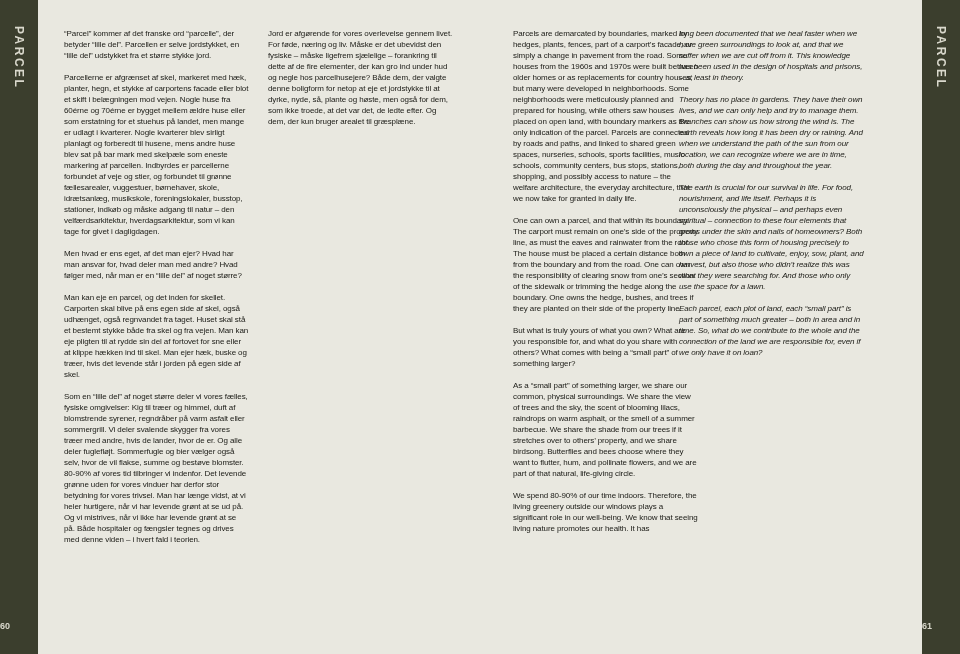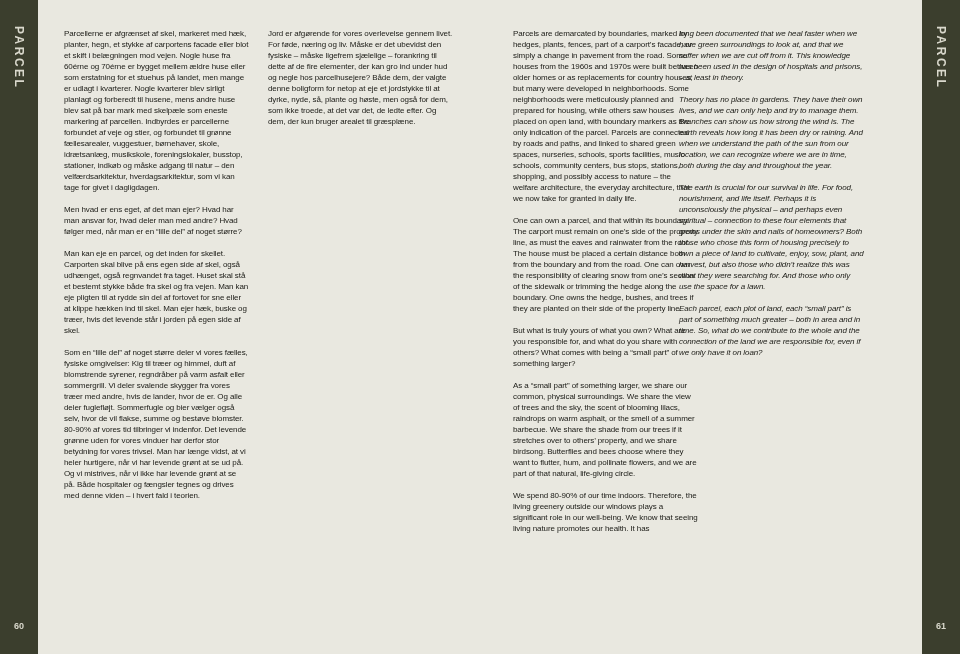--- a/index.html
+++ b/index.html
@@ -30,21 +30,20 @@
     font-size: 12px;
     font-weight: bold;
     letter-spacing: 2.5px;
     color: #d9d8cc;
   }
   .page-number {
     position: absolute;
     bottom: 23px;
     left: 0;
     width: 100%;
-    text-align: center;
     font-size: 9px;
     font-weight: bold;
     color: #d9d8cc;
   }
   .text-col {
     position: absolute;
     top: 28px;
     width: 185px;
     color: #20201b;
     font-size: 8px;
@@ -66,20 +65,21 @@
 
 <div class="spread">
 
   <aside class="edge-bar left">
     <span class="bar-title">PARCEL</span>
     <span class="page-number">60</span>
   </aside>
 
   <section>
     <div class="text-col col-1">
+      <p>“Parcel” kommer af det franske ord “parcelle”, der betyder “lille del”. Parcellen er selve jordstykket, en “lille del” udstykket fra et større stykke jord.</p>
       <p>Parcellerne er afgrænset af skel, markeret med hæk, planter, hegn, et stykke af carportens facade eller blot et skift i belægningen mod vejen. Nogle huse fra 60érne og 70érne er bygget mellem ældre huse eller som erstatning for et stuehus på landet, men mange er udlagt i kvarterer. Nogle kvarterer blev sirligt planlagt og forberedt til husene, mens andre huse blev sat på bar mark med skelpæle som eneste markering af parcellen. Indbyrdes er parcellerne forbundet af veje og stier, og forbundet til grønne fællesarealer, vuggestuer, børnehaver, skole, idrætsanlæg, musikskole, foreningslokaler, busstop, stationer, indkøb og måske adgang til natur – den velfærdsarkitektur, hverdagsarkitektur, som vi kan tage for givet i dagligdagen.</p>
       <p>Men hvad er ens eget, af det man ejer? Hvad har man ansvar for, hvad deler man med andre? Hvad følger med, når man er en “lille del” af noget større?</p>
       <p>Man kan eje en parcel, og det inden for skellet. Carporten skal blive på ens egen side af skel, også udhænget, også regnvandet fra taget. Huset skal stå et bestemt stykke både fra skel og fra vejen. Man kan eje pligten til at rydde sin del af fortovet for sne eller at klippe hækken ind til skel. Man ejer hæk, buske og træer, hvis det levende står i jorden på egen side af skel.</p>
       <p>Som en “lille del” af noget større deler vi vores fælles, fysiske omgivelser: Kig til træer og himmel, duft af blomstrende syrener, regndråber på varm asfalt eller sommergrill. Vi deler svalende skygger fra vores træer med andre, hvis de lander, hvor de er. Og alle deler fuglefløjt. Sommerfugle og bier vælger også selv, hvor de vil flakse, summe og bestøve blomster.
 80-90% af vores tid tilbringer vi indenfor. Det levende grønne uden for vores vinduer har derfor stor betydning for vores trivsel. Man har længe vidst, at vi heler hurtigere, når vi har levende grønt at se ud på. Og vi mistrives, når vi ikke har levende grønt at se på. Både hospitaler og fængsler tegnes og drives med denne viden – i hvert fald i teorien.</p>
     </div>
     <div class="text-col col-2">
       <p>Jord er afgørende for vores overlevelse gennem livet. For føde, næring og liv. Måske er det ubevidst den fysiske – måske ligefrem sjælelige – forankring til dette af de fire elementer, der kan gro ind under hud og negle hos parcelhusejere? Både dem, der valgte denne boligform for netop at eje et jordstykke til at dyrke, nyde, så, plante og høste, men også for dem, som ikke troede, at det var det, de ledte efter. Og dem, der kun bruger arealet til græsplæne.</p>
     </div>
   </section>

